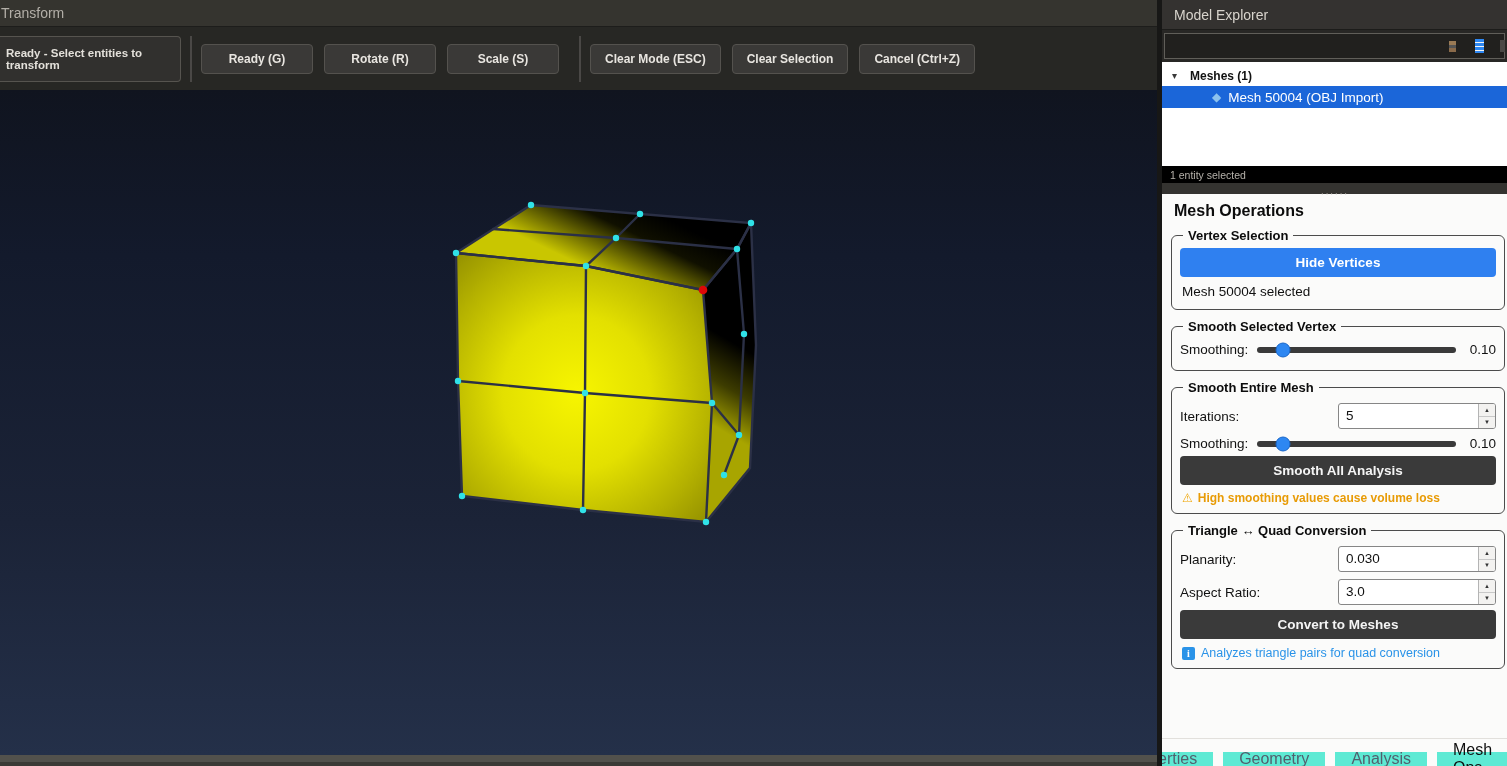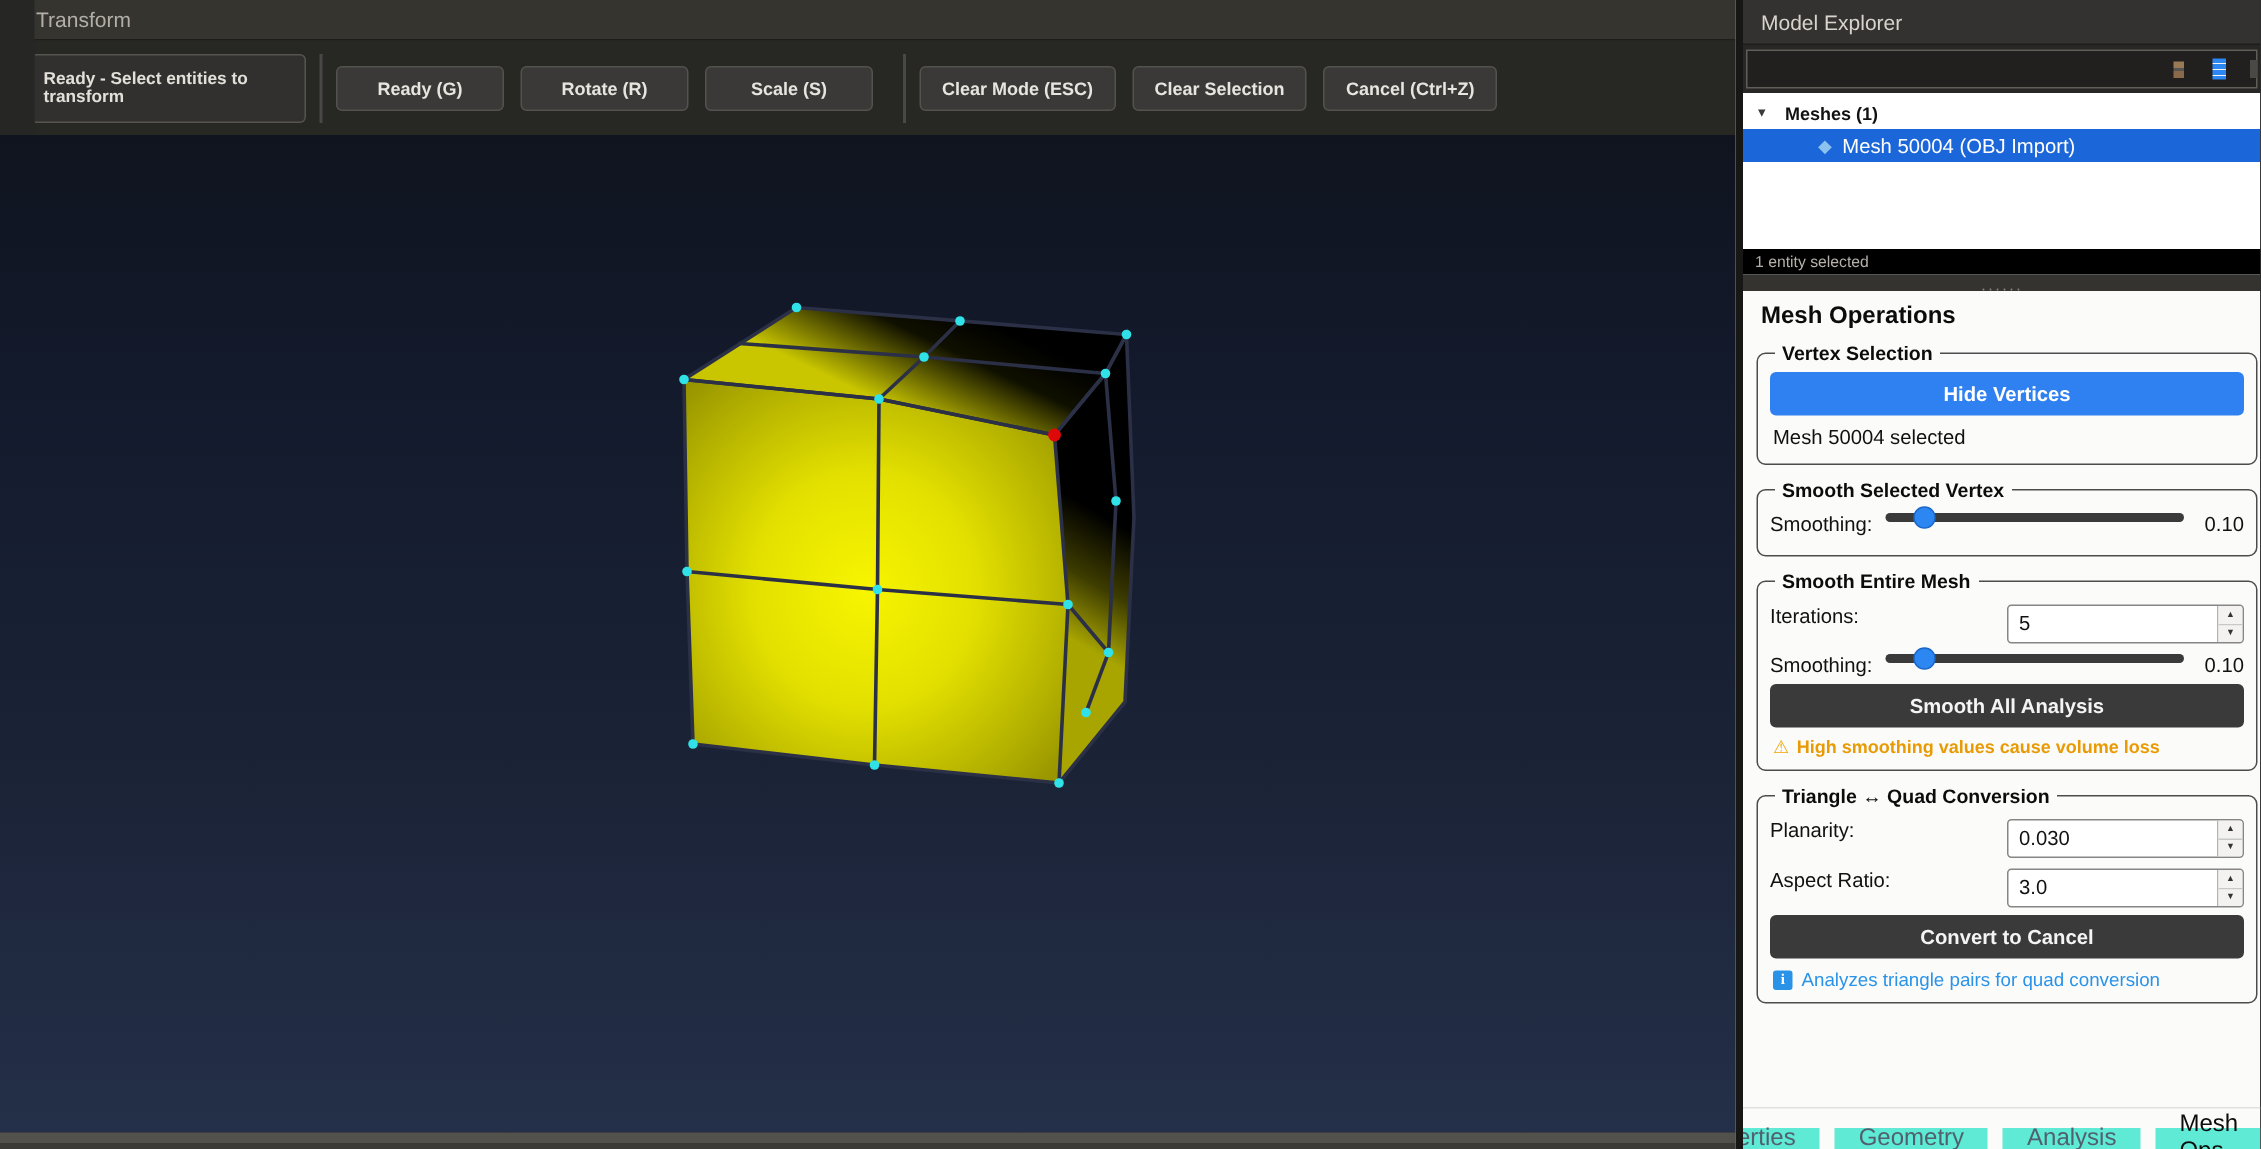--- a/index.html
+++ b/index.html
@@ -1,21 +1,21 @@
 <!DOCTYPE html>
 <html><head>
 <meta charset="utf-8">
 <style>
   * { box-sizing: border-box; margin: 0; padding: 0; }
   html,body { width:1507px; height:766px; overflow:hidden; background:#000; }
   body { font-family:"Liberation Sans","DejaVu Sans",sans-serif; }
   .app { position:relative; width:1507px; height:766px; background:#262624; overflow:hidden; }
 
   
-  .left-region { position:absolute; left:0; top:0; width:1160px; height:766px;padding-left:23px; }
+  .left-region { position:absolute; left:0; top:0; width:1160px; height:766px; }
   .win-titlebar { height:27px; background:#35342f; border-bottom:1px solid #1d1d1b;
                   display:flex; align-items:center; }
   .win-title { color:#b3afa8; font-size:14px; margin-left:-2px; padding-left:3px; }
   .toolbar { height:63px; background:#272724; display:flex; align-items:center; }
   .status-box { width:181px; height:46px; background:#31302e; border:1px solid #56544f;
                 border-left:none; border-radius:0 4px 4px 0; display:flex; align-items:center;
                 justify-content:center; }
   .status-box span { color:#e3e0da; font-size:11.5px; font-weight:bold; padding:0 6px; }
   .tb-sep { width:2px; height:46px; background:#4a4846; margin:0 9px; }
   .tb-btn { height:30px; padding:0 14px; min-width:112px; margin-right:11px;
@@ -60,21 +60,21 @@
   fieldset { border:1px solid #4c4c4c; border-radius:6px; margin:0 2px 9px 9px;
              padding:1px 8px 8px 8px; }
   legend { font-size:13px; font-weight:bold; color:#0c0c0c; padding:0 5px; margin-left:3px; }
   .p-btn { display:block; width:100%; border:none; border-radius:4px; padding:7px 0;
            font-size:13.5px; font-weight:bold; margin:4px 0 2px 0; cursor:pointer;
            font-family:"Liberation Sans",sans-serif; }
   .btn-primary { background:#2f80f0; color:#ffffff; }
   .btn-disabled { background:#333333; color:#7e7e7e; }
   .btn-dark { background:#3a3a3a; color:#f4f4f4; }
   .vs-status { font-size:13.5px; color:#111; margin:7px 0 2px 2px; }
-  .row { display:flex; align-items:flex-start; margin:7px 0 5px 0; }
+  .row { display:flex; align-items:center; margin:7px 0 5px 0; }
   .row-label { font-size:13.5px; color:#111; }
   .row-label.grow { flex:1; }
   .slider { flex:1; height:6px; background:#3a3a3a; border-radius:3px; margin:0 10px 0 9px;
             position:relative; cursor:pointer; }
   .slider-handle { position:absolute; left:13%; top:50%; transform:translate(-50%,-50%);
                    width:15px; height:15px; border-radius:50%; background:#2d87f2;
                    border:1px solid #1a67c9; }
   .slider-val { font-size:13.5px; color:#111; min-width:30px; text-align:right; }
   .spinbox { width:158px; height:26px; background:#fff; border:1px solid #868686;
              border-radius:3px; display:flex; overflow:hidden; }
@@ -284,21 +284,21 @@
         <div class="row">
           <span class="row-label grow">Aspect Ratio:</span>
           <div class="spinbox">
             <span class="spin-value">3.0</span>
             <span class="spin-btns">
               <span class="spin-up">▲</span>
               <span class="spin-down">▼</span>
             </span>
           </div>
         </div>
-        <button class="p-btn btn-dark">Convert to Cancel</button>
+        <button class="p-btn btn-dark">Convert to Meshes</button>
         <div class="info-row">
           <span class="info-icon">i</span>
           <span class="info-text">Analyzes triangle pairs for quad conversion</span>
         </div>
       </fieldset>
     </div>
 
     <div class="tabs-bar">
       <div class="tab tab-first">erties</div>
       <div class="tab-sep"></div>

